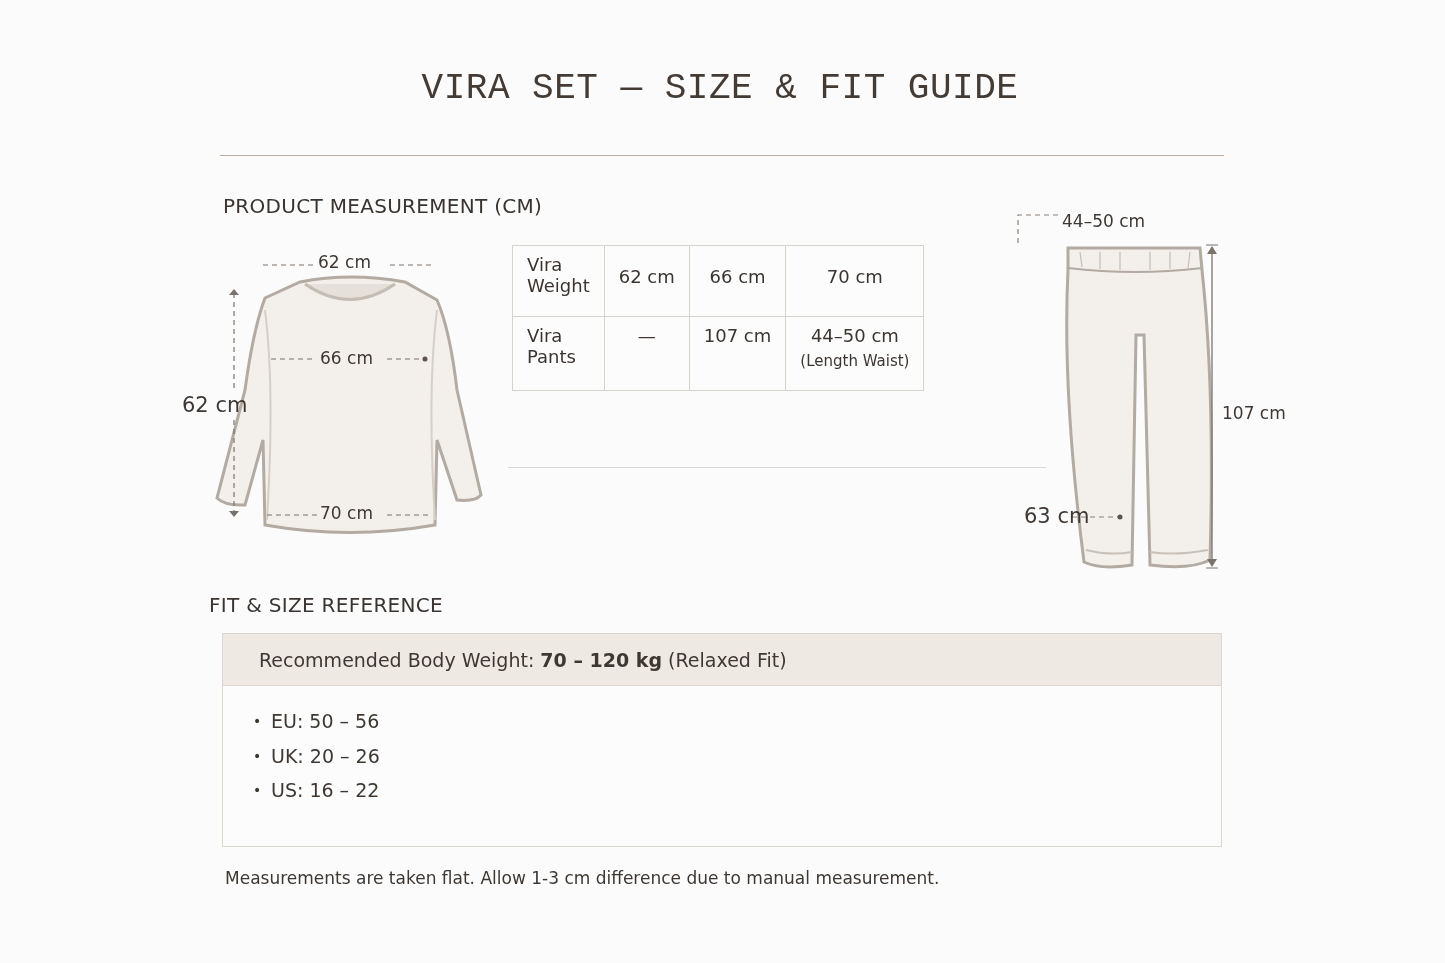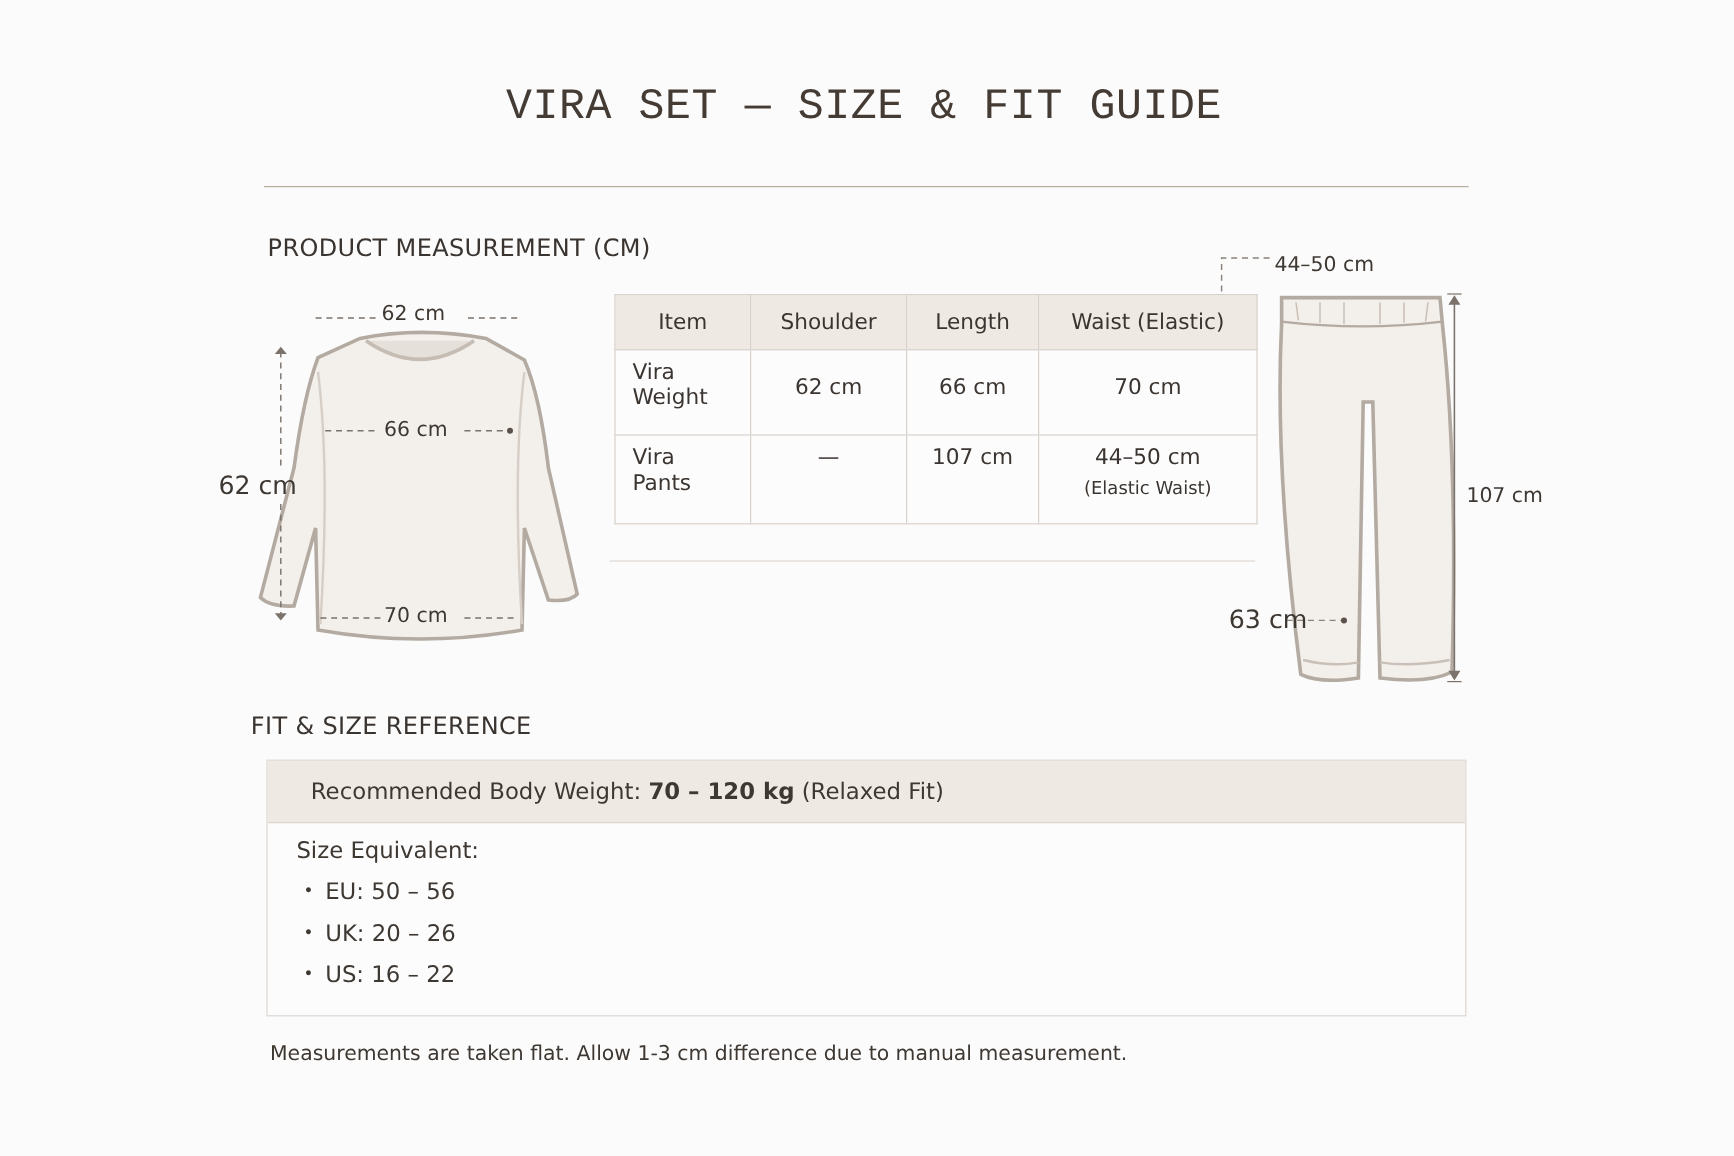--- a/index.html
+++ b/index.html
@@ -53,37 +53,31 @@
     <path d="M4 256 L9 262 L14 256" fill="#7b736b"></path>
   <circle cx="200" cy="104" r="2.5" fill="#5a524b"></circle>
 </svg>
 <div class="dim" style="left:318px;top:252px;">62 cm</div>
 <div class="dim" style="left:320px;top:348px;">66 cm</div>
 <div class="dim big" style="left:182px;top:393px;">62 cm</div>
 <div class="dim" style="left:320px;top:503px;">70 cm</div>
 
 <table class="meas">
   <tbody>
-      <tr>
-    <th style="width:92px;">Item</th>
-    <th style="width:109px;">Shoulder</th>
-    <th style="width:89px;">Length</th>
-    <th style="width:161px;">Waist (Elastic)</th>
-  </tr>
   <tr style="height:71px;">
     <td><span>Vira</span><br><span>Weight</span></td>
     <td style="text-align:center;padding-top:20px;">62 cm</td>
     <td style="text-align:center;padding-top:20px;">66 cm</td>
     <td style="text-align:center;padding-top:20px;">70 cm</td>
   </tr>
   <tr style="height:74px;">
     <td><span>Vira</span><br><span>Pants</span></td>
     <td style="text-align:center;">—</td>
     <td style="text-align:center;">107 cm</td>
-    <td style="text-align:center;"><span>44–50 cm</span><span class="sub">(Elastic Waist)</span></td>
+    <td style="text-align:center;"><span>44–50 cm</span><span class="sub">(Length Waist)</span></td>
   </tr>
 </tbody>
   </table>
 <div class="meas-rule"></div>
 
 <svg style="left:1050px;top:240px;" width="175" height="340" viewBox="0 0 175 340">
   <path d="M18 8 L150 8 L152 30 Q165 150 160 320 Q140 330 100 325 L94 95 L86 95 L82 325 Q50 330 34 322 Q12 150 18 30 Z" fill="#f3efeb" stroke="#b3aaa1" stroke-width="3"></path>
   <path d="M18 28 Q85 36 152 28" fill="none" stroke="#b3aaa1" stroke-width="2"></path>
   <g stroke="#c9c1b8" stroke-width="1.3">
       <line x1="30" y1="12" x2="32" y2="27"></line>
@@ -111,21 +105,20 @@
 <div class="dim" style="left:1062px;top:211px;">44–50 cm</div>
 <div class="dim" style="left:1222px;top:403px;">107 cm</div>
 <div class="dim big" style="left:1024px;top:504px;">63 cm</div>
 
 <div class="section-h" style="left:209px;top:593px;">FIT &amp; SIZE REFERENCE</div>
 <div class="ref-box">
   <div class="ref-head">
     <span>Recommended Body Weight:</span>&nbsp;<b>70 – 120 kg</b>&nbsp;<span>(Relaxed Fit)</span>
   </div>
   <div class="ref-body">
-    <div>Size Equivalent:</div>
     <ul>
       <li>
           <span class="dot">•</span>
           <span>EU: 50 – 56</span>
         </li>
       <li>
           <span class="dot">•</span>
           <span>UK: 20 – 26</span>
         </li>
       <li>

